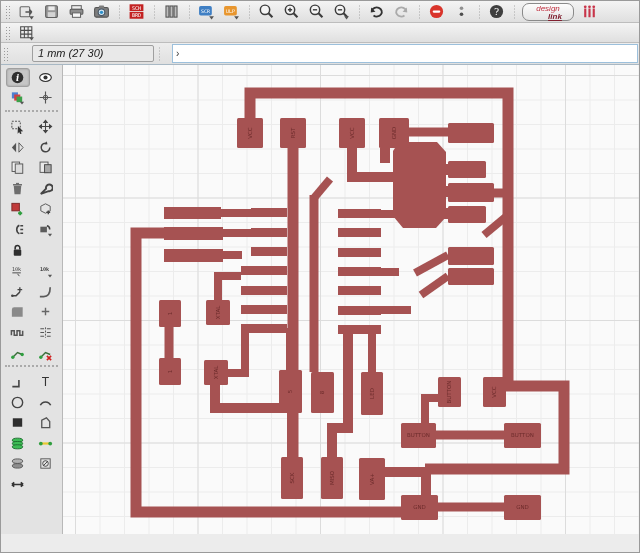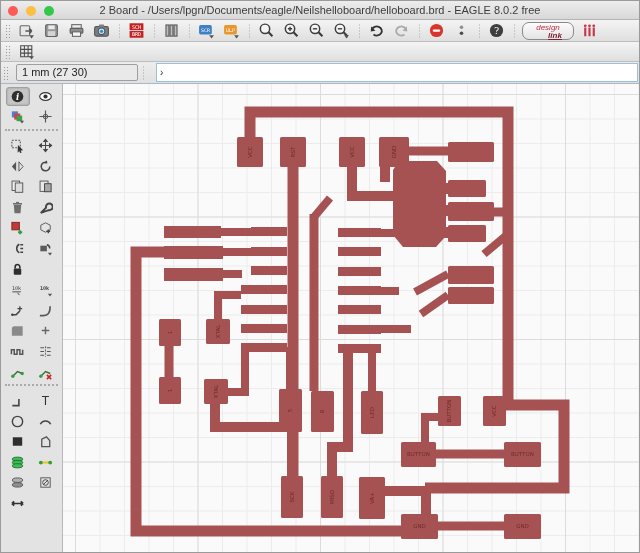--- a/index.html
+++ b/index.html
@@ -24,21 +24,21 @@
   .tbi{width:21px;height:19px;display:flex;align-items:center;justify-content:center;margin:0 2px;border-radius:3px;}
   .tbi svg{width:17px;height:17px;}
   .dlink{border:1px solid #8a8a8a;border-radius:7px;background:linear-gradient(#fcfcfc,#e4e4e4);
          width:52px;height:18px;font-size:8px;color:#c03040;line-height:8px;text-align:center;
          padding-top:1px;margin:0 3px;font-style:italic;}
   .dlink .l2{color:#802030;margin-left:14px;font-weight:bold;text-decoration:underline;}
   
   .parambar{height:22px;background:linear-gradient(#ededed,#e0e0e0);border-bottom:1px solid #a8b8c4;
             display:flex;align-items:center;}
   .coords{width:122px;height:17px;background:#e9e9e9;border:1px solid #9f9f9f;border-radius:2px;
-          font-size:11px;color:#222;padding:1px 5px;margin-left:4px;}
+          font-size:11px;color:#222;padding:1px 5px;margin-left:20px;font-style:italic;}
   .cmdwrap{flex:1;height:19px;margin:0 1px 0 8px;border:1.5px solid #9cc0dc;background:#fff;
            display:flex;align-items:center;}
   .cmd{flex:1;border:0;outline:none;font-size:11px;font-family:"Liberation Sans",sans-serif;
        color:#222;background:transparent;padding:0 3px;}
   .prompt{color:#333;font-size:10px;padding-left:3px;}
   
   .main{display:flex;height:469px;}
   .sidebar{width:62px;background:#e3e3e3;border-right:1px solid #b8b8b8;padding-top:2px;}
   .toolrow{display:flex;justify-content:space-around;padding:0 3px;height:20.6px;align-items:center;}
   .tool{width:24px;height:19px;display:flex;align-items:center;justify-content:center;border-radius:3px;}
@@ -54,28 +54,20 @@
       linear-gradient(90deg,#ececec 1px,transparent 1px);
     background-size:122.5px 122.5px,122.5px 122.5px,24.5px 24.5px,24.5px 24.5px;
     background-position:12px 10px;}
   .canvas svg{position:absolute;left:0;top:0;}
 </style>
 </head>
 <body>
 
 <div id="app">
 
-  <div class="titlebar">
-    <div class="lights">
-      <span class="light" style="background: rgb(252, 91, 87);"></span>
-      <span class="light" style="background: rgb(253, 190, 65);"></span>
-      <span class="light" style="background: rgb(52, 200, 74);"></span>
-    </div>
-    <div class="title">2 Board - /Users/lpgn/Documents/eagle/Neilshelloboard/helloboard.brd - EAGLE 8.0.2 free</div>
-  </div>
 
   <div class="tbrow" id="toolbar1">
       <div class="handle"></div>
       <span class="tbi">
         <svg viewBox="0 0 16 16" xmlns="http://www.w3.org/2000/svg">
           <rect x="2" y="3.5" width="9" height="9.5" rx="1" fill="#e7e7e7" stroke="#666"></rect>
           <path d="M7 8.5h6M13 8.5l-2.3-2.3M13 8.5l-2.3 2.3" stroke="#555" stroke-width="1.5" fill="none"></path>
           <path d="M10.5 12.5h4.5l-2.2 3z" fill="#555"></path>
         </svg>
       </span>

